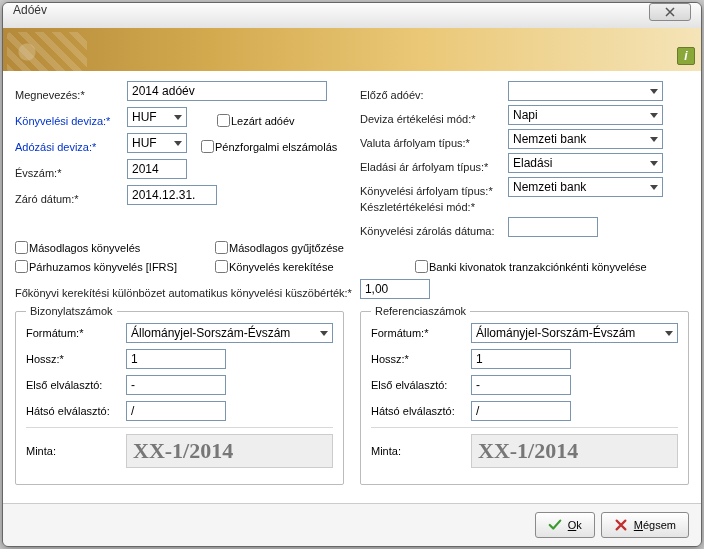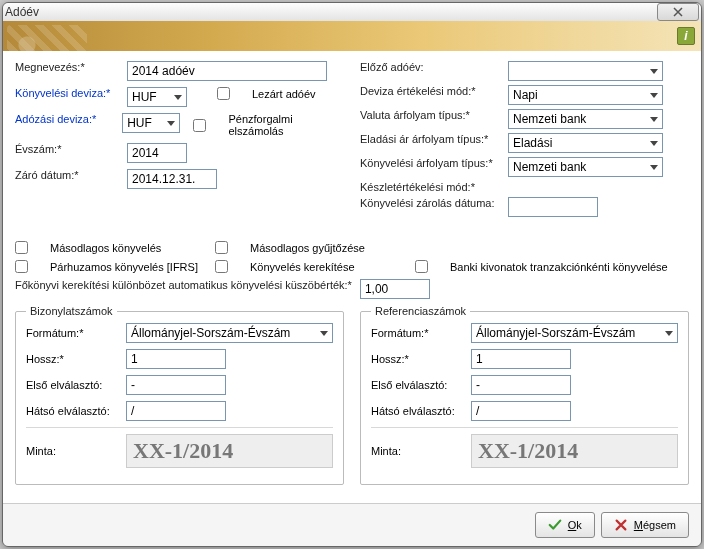--- a/index.html
+++ b/index.html
@@ -5,22 +5,22 @@
   * { box-sizing: border-box; font-family: "Segoe UI", Tahoma, sans-serif; }
   body { margin: 0; background: #ccc; width: 704px; height: 549px; overflow: hidden; }
   .window {
     width: 700px; height: 545px; margin: 2px;
     background: linear-gradient(to bottom, #f4f4f4 0%, #e0e0e0 100%);
     border: 1px solid #666; border-radius: 6px; box-shadow: 0 2px 10px rgba(0,0,0,0.4);
     display: flex; flex-direction: column;
   }
   .titlebar {
     height: 28px; background: linear-gradient(to bottom, #fdfdfd, #e3e3e3);
-    border-radius: 6px 6px 0 0; display: flex; align-items: center;
-    padding: 0 2px; font-size: 12px; color: #333;
+    border-radius: 6px 6px 0 0; display: flex; align-items: flex-start;
+    padding: 0 10px; font-size: 12px; color: #333;
   }
   .titlebar .spacer { flex: 1; }
   .closebtn {
     width: 42px; height: 18px; background: linear-gradient(to bottom, #f0f0f0, #d8d8d8);
     border: 1px solid #888; border-radius: 3px; display: flex; align-items: center; justify-content: center;
     font-size: 11px; cursor: pointer;
   }
   .banner {
     height: 48px; background: linear-gradient(90deg, #b48a3a 0%, #d4aa4f 30%, #eac877 60%, #f5e4b8 100%);
     position: relative; margin: 0;
@@ -34,36 +34,36 @@
   }
   .info-icon {
     position: absolute; right: 6px; bottom: 6px; width: 18px; height: 18px;
     background: #8aa83a; border: 1px solid #6a7a2a; color: #fff;
     font-style: italic; font-weight: bold; font-size: 12px; text-align: center; line-height: 16px;
     border-radius: 2px;
   }
   .content {
     flex: 1; background: #fff; padding: 10px 12px; position: relative;
   }
-  .row { display: flex; align-items: flex-start; margin-bottom: 6px; }
+  .row { display: flex; align-items: flex-end; margin-bottom: 6px; }
   .two-col { display: grid; grid-template-columns: 1fr 1fr; column-gap: 16px; }
   .field-label { font-size: 11px; color: #222; width: 112px; }
   .field-label.link { color: #0033cc; cursor: pointer; }
   .right-label { font-size: 11px; color: #222; width: 148px; }
   input[type=text], .select, .combo {
     font-size: 12px; height: 20px; padding: 1px 4px;
     background: #fff; border: 1px solid #7a95b0;
   }
   .yellow { background: #ffff8a; }
   .select, .combo { display:flex; align-items:center; justify-content:space-between; background:#fff; cursor:pointer; }
   .select::after, .combo::after {
     content:""; width:0; height:0; border-left:4px solid transparent; border-right:4px solid transparent;
     border-top:5px solid #444; margin-left:4px;
   }
-  .chk { display:flex; align-items:center; font-size:11px; gap:22px; }
+  .chk { display:flex; align-items:center; font-size:11px; gap:1px; }
   .chk input { width:13px; height:13px; margin:0; }
   fieldset { border:1px solid #bbb; border-radius:2px; padding:6px 10px 10px; margin:0 0 8px; }
   legend { font-size:11px; color:#222; padding:0 4px; }
   .minta {
     font-size: 22px; font-weight:bold; color:#777; background:#eee;
     border:1px solid #ccc; height:34px; display:flex; align-items:center; padding:0 6px;font-family:Liberation Serif, serif;
   }
   .buttons {
     display:flex; justify-content:flex-end; gap:6px; padding:8px 12px;
     background:#f5f5f5; border-top:1px solid #ccc; border-radius:0 0 6px 6px;
@@ -175,21 +175,21 @@
         <div class="row">
           <span class="right-label">Készletértékelési mód:*</span>
         </div>
         <div class="row">
           <span class="right-label">Könyvelési zárolás dátuma:</span>
           <input type="text" style="width: 90px;" value="">
         </div>
       </div>
     </div>
 
-    <div style="display:grid; grid-template-columns: 200px 200px 1fr; row-gap:6px; margin-top:20px;">
+    <div style="display:grid; grid-template-columns: 200px 200px 1fr; row-gap:6px; margin-top:0;">
       <label class="chk">
           <input type="checkbox" style="">
           <span>Másodlagos könyvelés</span>
         </label>
       <label class="chk">
           <input type="checkbox" style="">
           <span>Másodlagos gyűjtőzése</span>
         </label>
       <div></div>
       <label class="chk">

